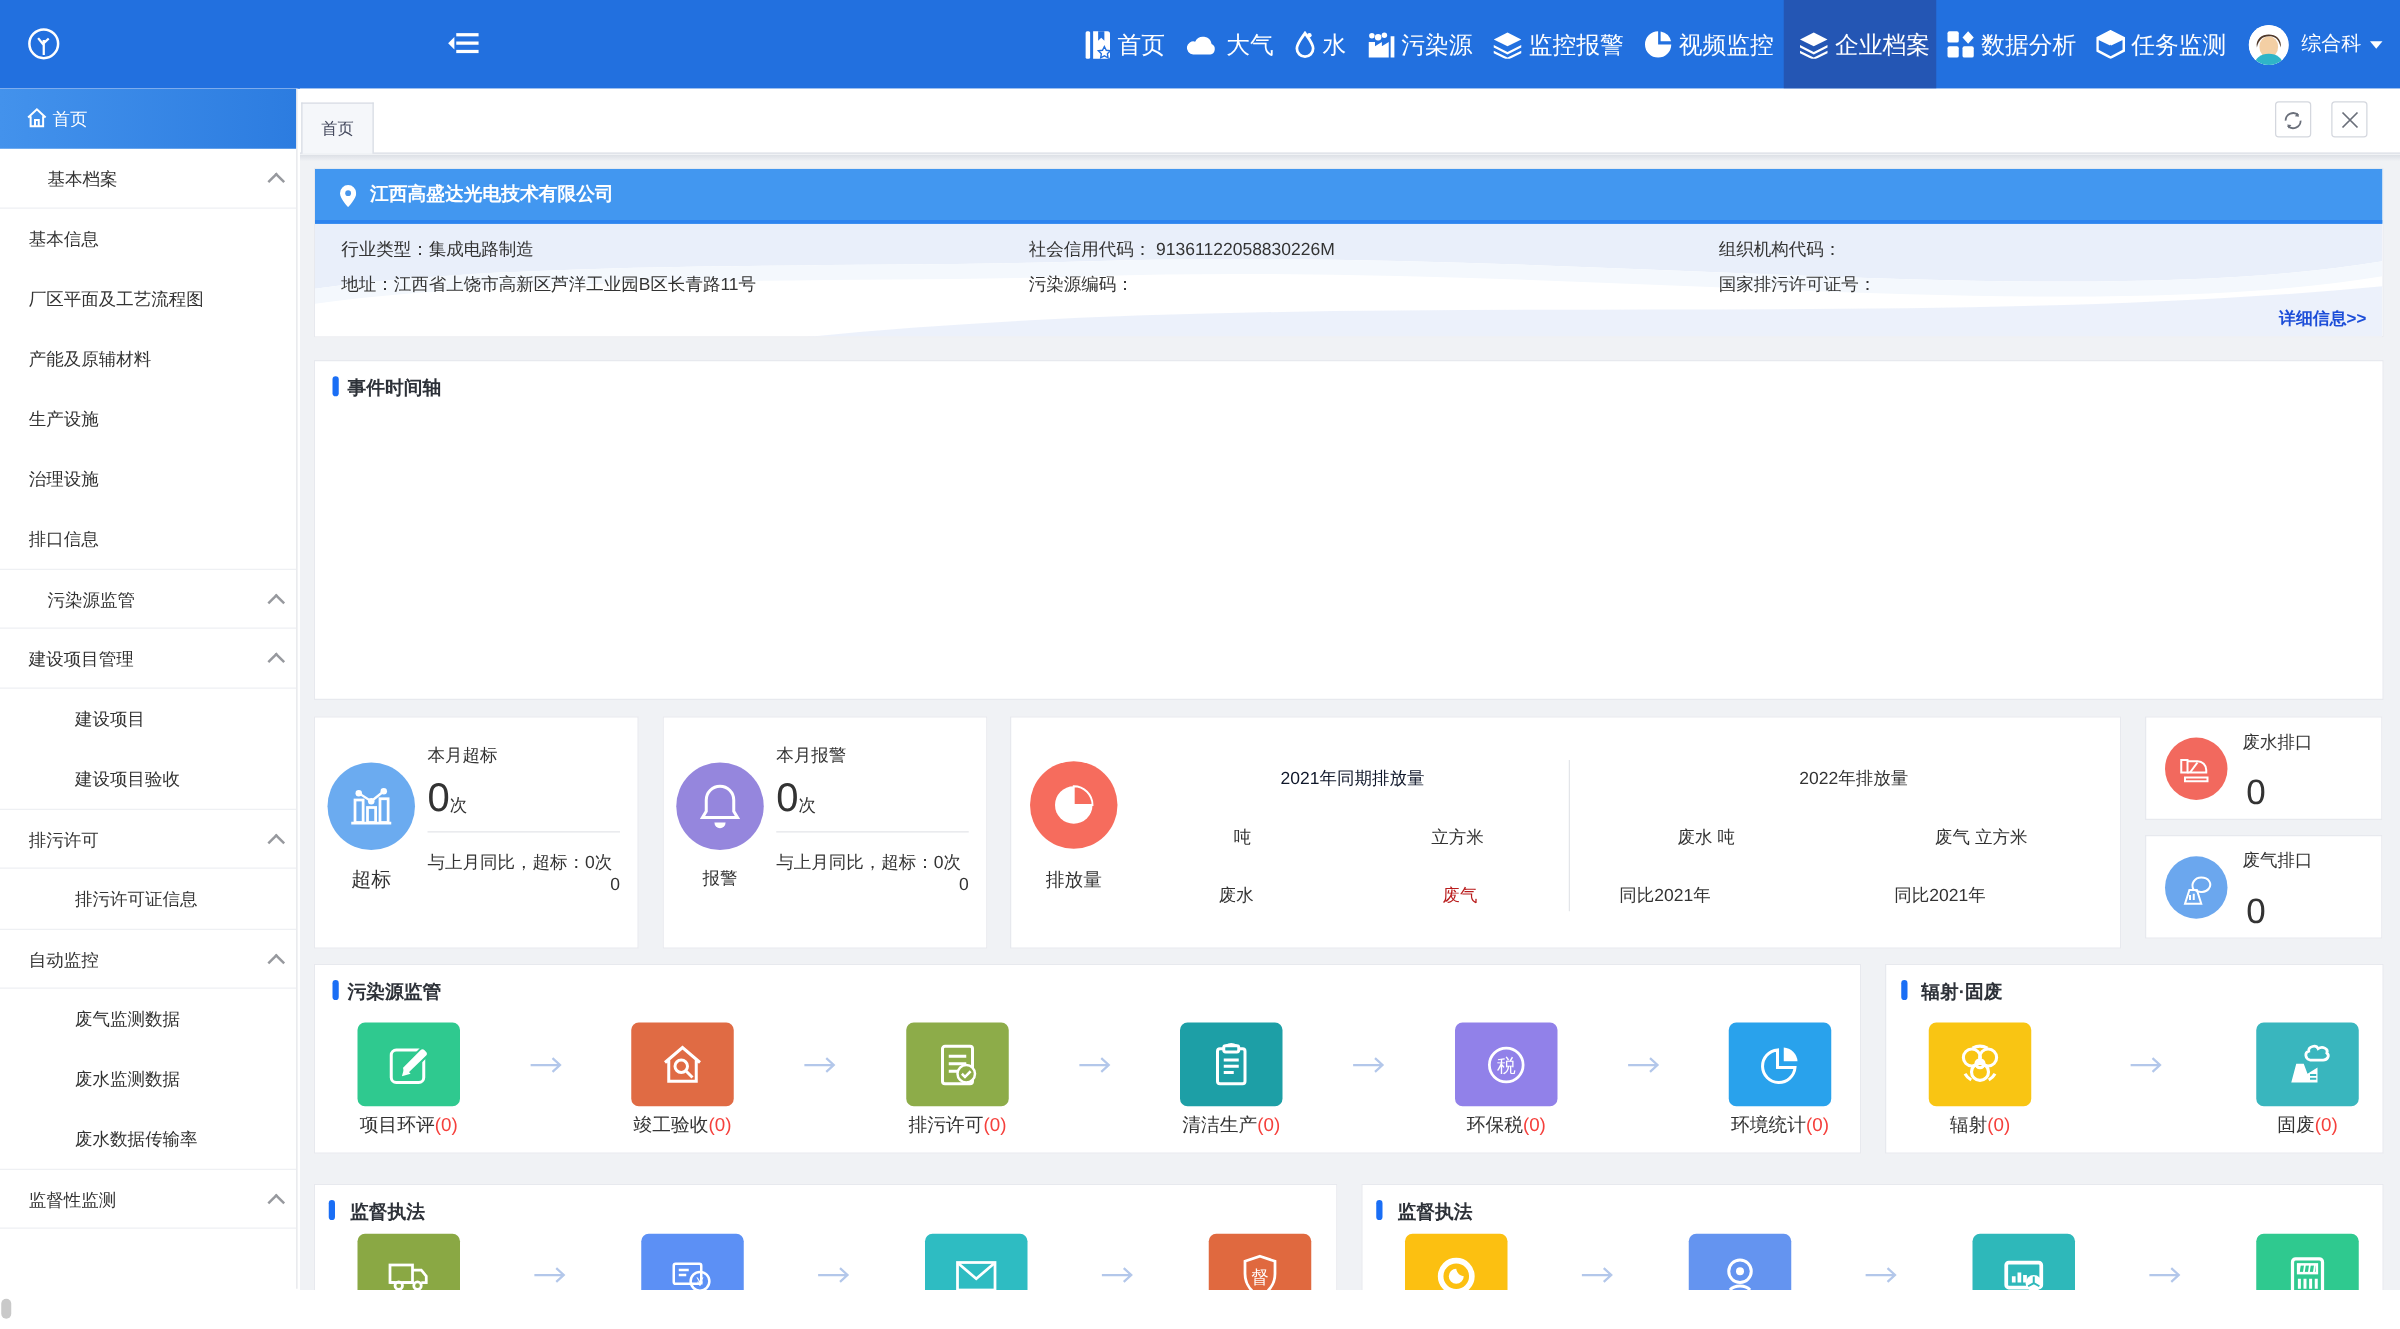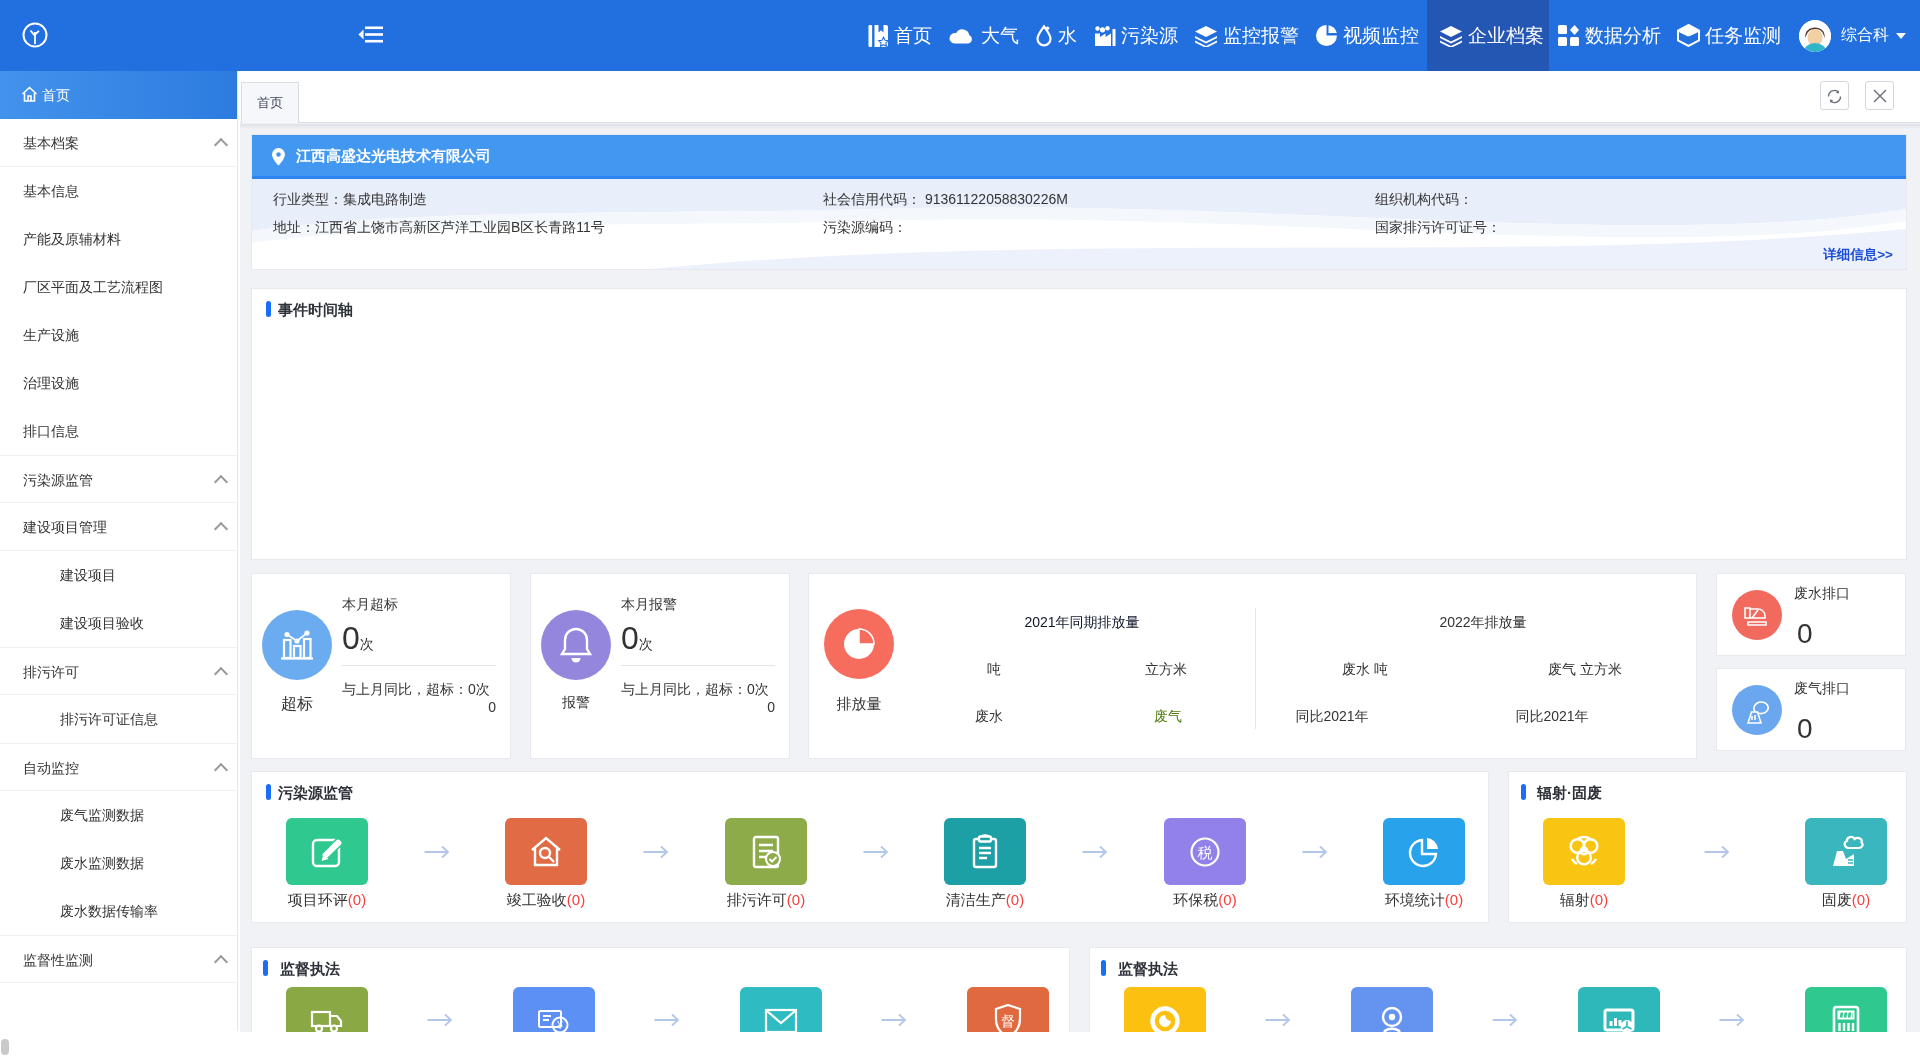--- a/index.html
+++ b/index.html
@@ -14,21 +14,21 @@
 .nav-item { display:flex; align-items:center; height:71px; padding:0 8px; color:#fff; font-size:19px; }
 .nav-item svg { margin-right:5px; }
 .nav-item.active { background:#2456b4; padding:0 5px 0 12px; }
 .nav-user { display:flex; align-items:center; height:71px; padding:0 14px 0 10px; color:#fff; font-size:16px; }
 .nav-user .avatar { width:32px; height:32px; border-radius:50%; background:#fff; margin-right:10px; overflow:hidden; }
 .caret { width:0; height:0; border-left:5.5px solid transparent; border-right:5.5px solid transparent; border-top:6.5px solid #fff; margin-left:7px; }
 
 
 #sidebar { position:absolute; left:0; top:71px; width:238px; height:960px; background:#fff; border-right:1px solid #e3e5e9; overflow:hidden; }
 .side-item { position:relative; height:48px; line-height:48px; font-size:14px; color:#333; }
-.side-item.lvl1 { padding-left:23px; }
+.side-item.lvl1 { padding-left:38px; }
 .side-item.lvl2 { padding-left:23px; }
 .side-item.lvl3 { padding-left:60px; }
 .side-item.group { border-bottom:1px solid #eef0f3; }
 .side-item .up { position:absolute; right:11px; top:21px; width:10px; height:10px; border-left:2px solid #97999e; border-top:2px solid #97999e; transform:rotate(45deg); }
 .side-active { height:48px; line-height:48px; background:linear-gradient(90deg,#4392ec,#2c7ce0); color:#fff; font-size:14px; padding-left:42px; position:relative; }
 .side-active svg { position:absolute; left:21px; top:15px; }
 
 
 #main { position:absolute; left:240px; top:71px; width:1680px; height:961px; background:#f0f2f5; }
 #tabbar { position:absolute; left:0; top:0; width:1680px; height:52px; background:#fff; border-bottom:1px solid #d8dce4; }
@@ -136,22 +136,22 @@
       </div>
     </div>
   </div>
 
   <div id="sidebar">
     <div class="side-active"><svg width="17" height="17" viewBox="0 0 17 17">
           <path d="M1.5 8 L8.5 1.5 15.5 8 M3.5 7 v8 h10 v-8 M7 15 v-5 h3 v5" fill="none" stroke="#fff" stroke-width="1.6"></path>
         </svg>首页</div>
     <div class="side-item lvl1 group">基本档案<span class="up"></span></div>
     <div class="side-item lvl2">基本信息</div>
+    <div class="side-item lvl2">厂区平面及工艺流程图</div>
     <div class="side-item lvl2">产能及原辅材料</div>
-    <div class="side-item lvl2">厂区平面及工艺流程图</div>
     <div class="side-item lvl2">生产设施</div>
     <div class="side-item lvl2">治理设施</div>
     <div class="side-item lvl2">排口信息</div>
     <div class="side-item lvl1 group" style="border-top:1px solid #eef0f3;">污染源监管<span class="up"></span></div>
     <div class="side-item lvl2 group">建设项目管理<span class="up"></span></div>
     <div class="side-item lvl3">建设项目</div>
     <div class="side-item lvl3">建设项目验收</div>
     <div class="side-item lvl2 group" style="border-top:1px solid #eef0f3;">排污许可<span class="up"></span></div>
     <div class="side-item lvl3">排污许可证信息</div>
     <div class="side-item lvl2 group" style="border-top:1px solid #eef0f3;">自动监控<span class="up"></span></div>
@@ -248,21 +248,21 @@
           <svg width="34" height="34" viewBox="0 0 34 34">
               <circle cx="17" cy="17" r="15" fill="#fff"></circle>
               <path d="M17 17 V2 A15 15 0 0 1 32 17 z" fill="#f66c5d" stroke="#fff" stroke-width="1.5"></path>
             </svg>
         </div>
         <div style="position:absolute;left:20px;top:121px;width:60px;text-align:center;font-size:15px;color:#333;">排放量</div>
         <div style="position:absolute;left:193px;top:40px;width:160px;text-align:center;font-size:14px;color:#0f172a;">2021年同期排放量</div>
         <div style="position:absolute;left:155px;top:87px;width:60px;text-align:center;font-size:14px;color:#333;">吨</div>
         <div style="position:absolute;left:327px;top:87px;width:60px;text-align:center;font-size:14px;color:#333;">立方米</div>
         <div style="position:absolute;left:150px;top:134px;width:60px;text-align:center;font-size:14px;color:#333;">废水</div>
-        <div style="position:absolute;left:329px;top:134px;width:60px;text-align:center;font-size:14px;color:#4d7c0f;">废气</div>
+        <div style="position:absolute;left:329px;top:134px;width:60px;text-align:center;font-size:14px;color:#b91c1c;">废气</div>
         <div style="position:absolute;left:446px;top:34px;height:121px;border-left:1px solid #e3e5e9;"></div>
         <div style="position:absolute;left:594px;top:40px;width:160px;text-align:center;font-size:14px;color:#333;">2022年排放量</div>
         <div style="position:absolute;left:516px;top:87px;width:80px;text-align:center;font-size:14px;color:#333;">废水 吨</div>
         <div style="position:absolute;left:726px;top:87px;width:100px;text-align:center;font-size:14px;color:#333;">废气 立方米</div>
         <div style="position:absolute;left:483px;top:134px;width:80px;text-align:center;font-size:14px;color:#333;">同比2021年</div>
         <div style="position:absolute;left:703px;top:134px;width:80px;text-align:center;font-size:14px;color:#333;">同比2021年</div>
       </div>
 
       <div class="card" style="left:1476px;top:448px;width:190px;height:83px;">
         <div class="stat-circle" style="left:15px;top:16px;width:50px;height:50px;background:#f2695e;">

